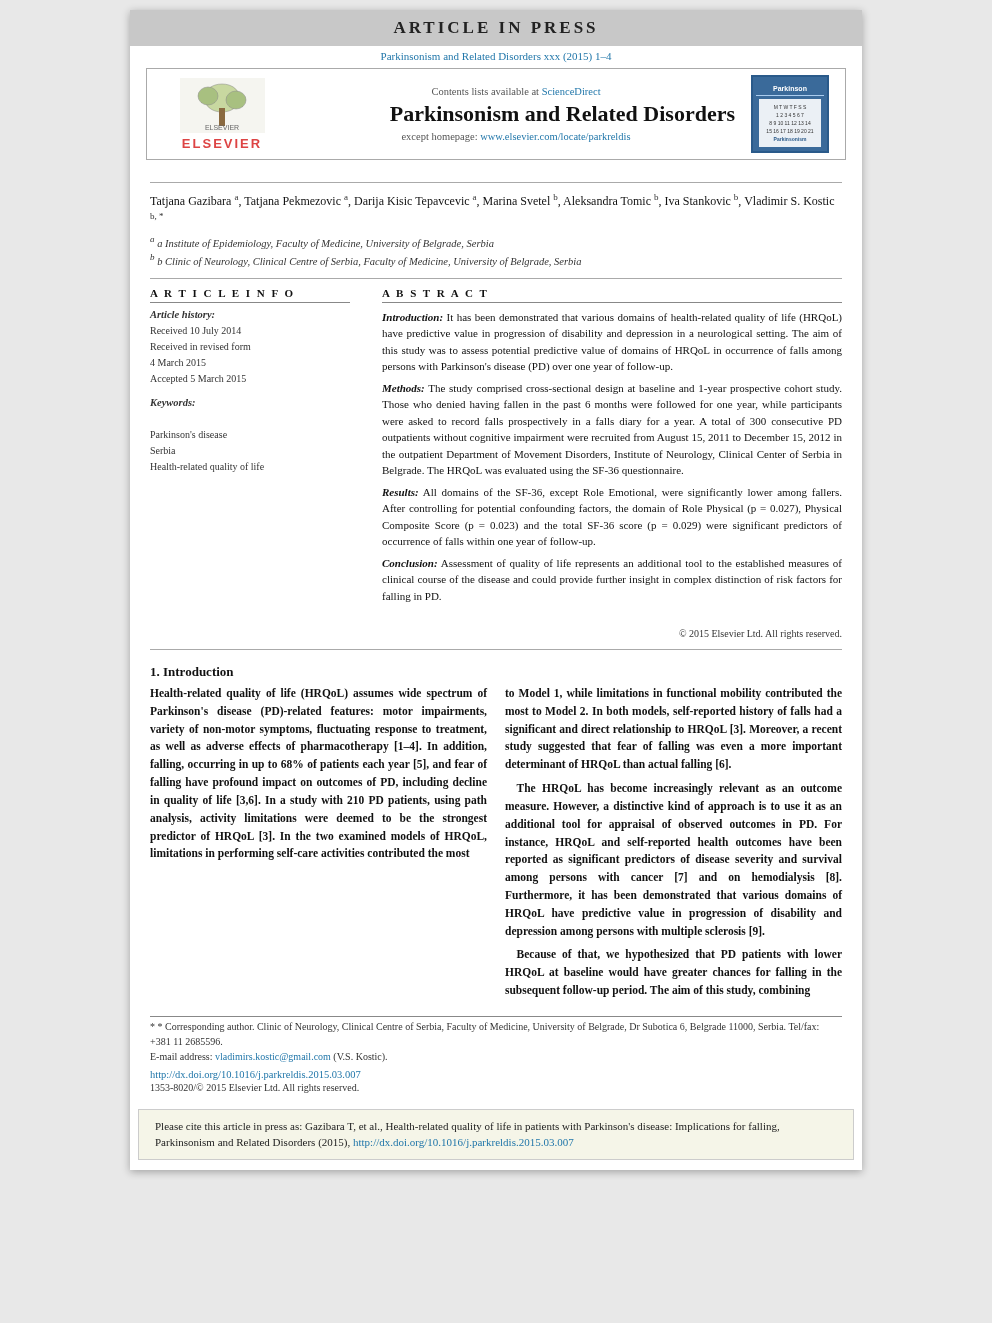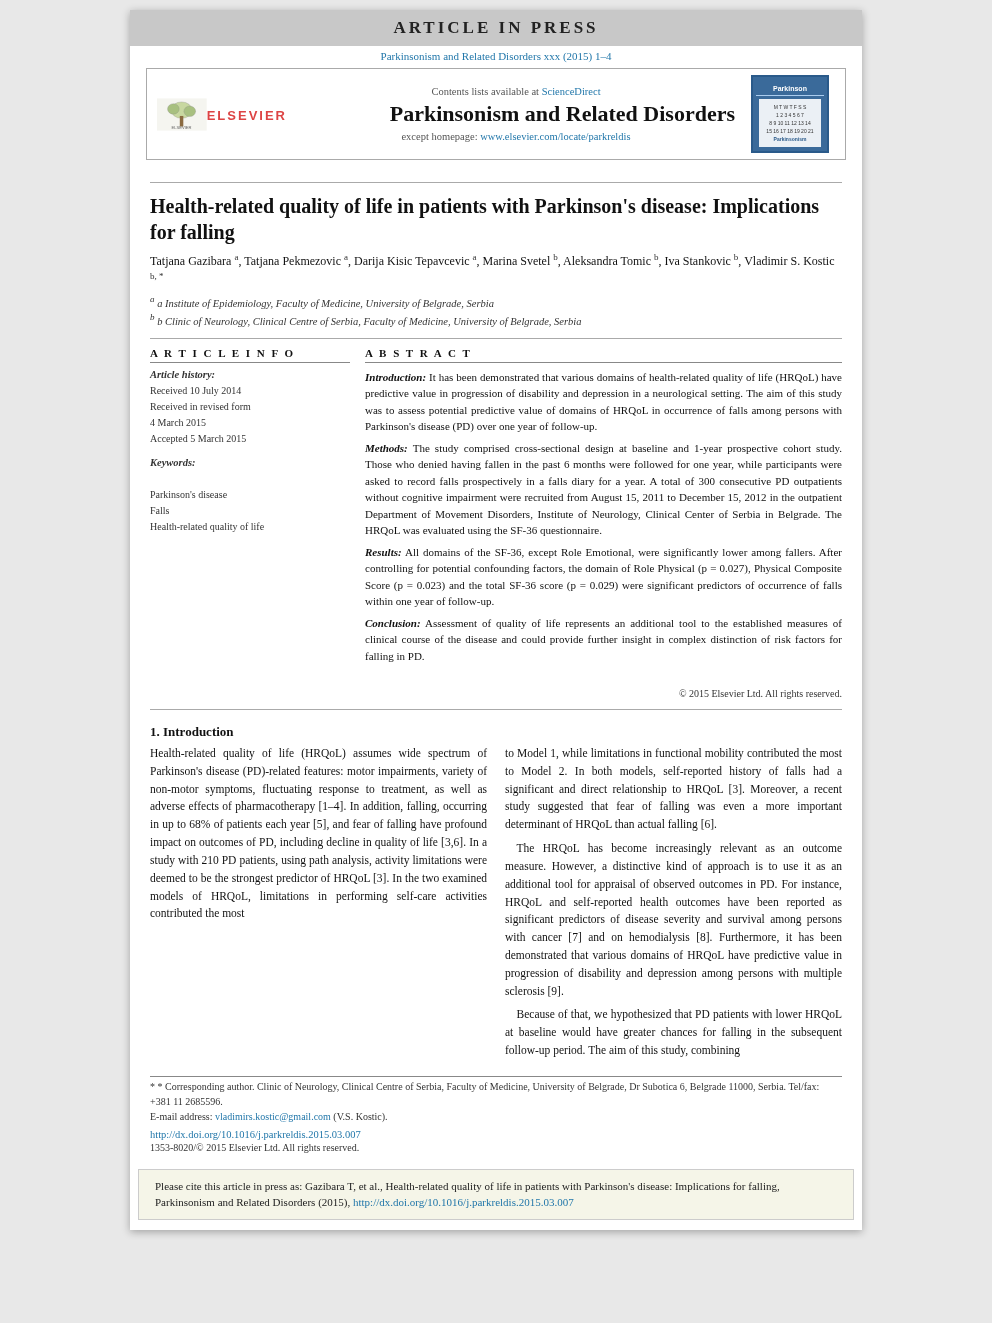--- a/index.html
+++ b/index.html
@@ -45,20 +45,21 @@
       display: flex;
       align-items: center;
       padding: 6px 10px;
     }
     .journal-header-left {
       width: 130px;
       flex-shrink: 0;
     }
     .elsevier-logo {
       display: flex;
+      flex-direction: column;
       align-items: center;
     }
     .elsevier-label {
       font-size: 13px;
       font-weight: bold;
       color: #d44;
       letter-spacing: 2px;
       margin-top: 3px;
       font-family: Arial, sans-serif;
     }
@@ -139,21 +140,21 @@
       color: #333;
       line-height: 1.5;
     }
     .affiliations sup {
       font-size: 9px;
     }
 
     
     .two-col {
       display: flex;
-      gap: 15px;
+      gap: 32px;
       margin: 8px 0;
     }
     .col-left {
       width: 200px;
       flex-shrink: 0;
     }
     .col-right {
       flex: 1;
     }
 
@@ -231,20 +232,21 @@
       display: flex;
       gap: 18px;
       margin: 4px 0;
     }
     .body-col {
       flex: 1;
       font-size: 11.5px;
       color: #111;
       line-height: 1.55;
       text-align: justify;
+      font-weight: bold;
     }
     .body-col p {
       margin-bottom: 6px;
       text-indent: 1em;
     }
     .body-col p:first-child {
       text-indent: 0;
     }
 
     
@@ -343,21 +345,20 @@
         <text x="39" y="58" text-anchor="middle" font-size="5" fill="#333" font-family="Arial">15 16 17 18 19 20 21</text>
         <text x="39" y="66" text-anchor="middle" font-size="5" fill="#2a5a8a" font-family="Arial" font-weight="bold">Parkinsonism</text>
       </svg>
     </div>
   </div>
 
   <div class="main-content">
 
     <hr class="section-hr">
 
-    <div class="article-title">Health-related quality of life in patients with Parkinson's disease: Implications for falling</div>
 
     <div class="authors-line">
       <span>Tatjana Gazibara <sup>a</sup>, Tatjana Pekmezovic <sup>a</sup>, Darija Kisic Tepavcevic <sup>a</sup>, Marina Svetel <sup>b</sup>, Aleksandra Tomic <sup>b</sup>, Iva Stankovic <sup>b</sup>, Vladimir S. Kostic <sup>b, *</sup></span>
     </div>
 
     <div class="affiliations">
       <div><sup>a</sup> <span>a Institute of Epidemiology, Faculty of Medicine, University of Belgrade, Serbia</span></div>
       <div><sup>b</sup> <span>b Clinic of Neurology, Clinical Centre of Serbia, Faculty of Medicine, University of Belgrade, Serbia</span></div>
     </div>
 
@@ -373,21 +374,21 @@
           <div>Received 10 July 2014</div>
           <div>Received in revised form</div>
           <div>4 March 2015</div>
           <div>Accepted 5 March 2015</div>
         </div>
 
         <div class="keywords-section">
           <div class="keywords-label">Keywords:</div>
           <div class="keywords-items">
             <div>Parkinson's disease</div>
-            <div>Falls</div>
+            <div>Serbia</div>
             <div>Health-related quality of life</div>
           </div>
         </div>
       </div>
 
       <div class="col-right">
         <div class="section-label">A B S T R A C T</div>
 
         <div class="abstract-body">
           <p>

